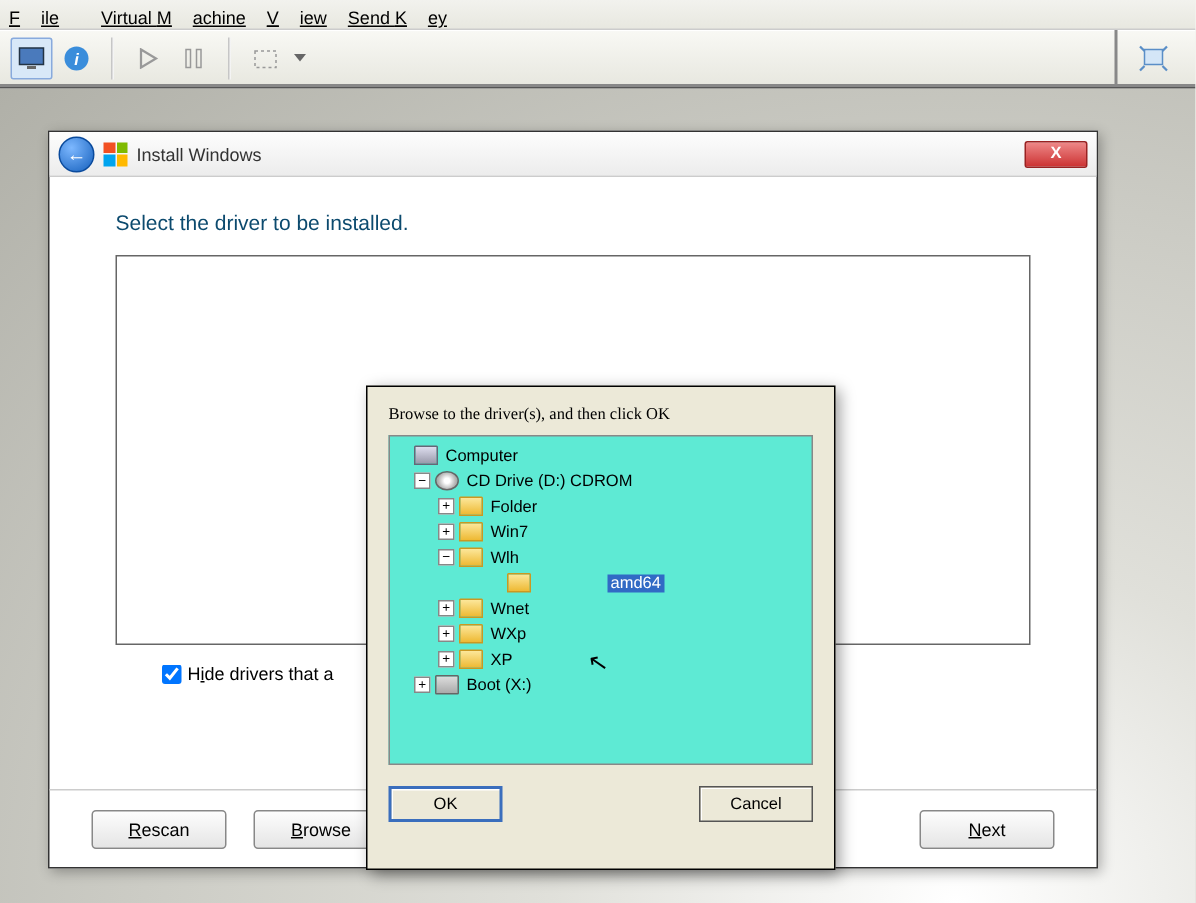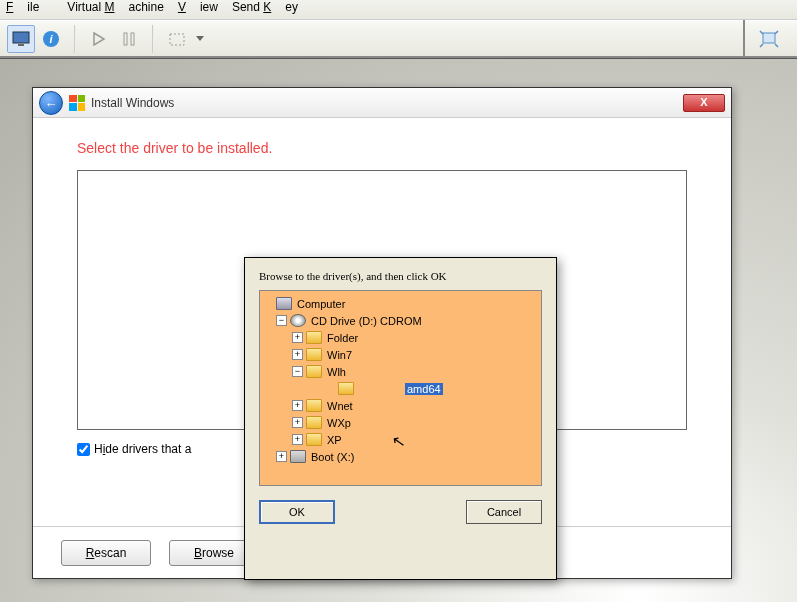--- a/index.html
+++ b/index.html
@@ -1,19 +1,19 @@
 <!DOCTYPE html>
 <html><head>
 <meta charset="utf-8">
 <style>
 * { box-sizing: border-box; margin: 0; padding: 0; font-family: "Segoe UI", Tahoma, sans-serif; }
 body { width: 797px; height: 602px; background: #e8e8e0; overflow: hidden; position: relative; }
 
 
-.host-menubar { height: 20px; background: linear-gradient(#f2f2ee, #e8e8e0); border-bottom: 1px solid #ccc; display: flex; align-items: flex-start; padding: 0 6px; font-size: 12px; }
+.host-menubar { height: 20px; background: linear-gradient(#f2f2ee, #e8e8e0); border-bottom: 1px solid #ccc; display: flex; align-items: flex-end; padding: 0 6px; font-size: 12px; text-decoration: underline; }
 .host-menubar span { margin-right: 14px; cursor: default; }
 .underline { text-decoration: underline; }
 
 
 .host-toolbar { height: 38px; background: linear-gradient(#f8f8f4, #e8e8e0); border-top: 1px solid #fff; border-bottom: 2px solid #888; display: flex; align-items: center; padding: 0 4px; gap: 4px; }
 .tb-group { display: flex; align-items: center; gap: 2px; padding: 2px; border: 1px solid transparent; }
 .tb-btn { width: 28px; height: 28px; display: flex; align-items: center; justify-content: center; border: 1px solid transparent; border-radius: 2px; }
 .tb-btn.active { background: #d8e8f8; border-color: #88aadd; }
 .tb-sep { width: 2px; height: 28px; background: linear-gradient(to right, #bbb, #fff); margin: 0 2px; }
 .tb-right { margin-left: auto; border-left: 2px solid #888; height: 38px; display:flex; align-items:center; padding:0 10px; }
@@ -26,35 +26,35 @@
 .wizard { position: absolute; left: 32px; top: 28px; width: 700px; height: 492px; background: #fff; border: 1px solid #333; box-shadow: 2px 2px 8px rgba(0,0,0,0.3); }
 .wizard-titlebar { height: 30px; background: linear-gradient(#fdfdfd, #ececec); border-bottom: 1px solid #ccc; display: flex; align-items: center; padding: 0 6px; }
 .back-btn { width: 24px; height: 24px; border-radius: 50%; background: radial-gradient(circle at 35% 30%, #7db8ff, #1560bd); border: 1px solid #0a4a9c; display:flex; align-items:center; justify-content:center; margin-right:6px; }
 .back-btn::after { content:"←"; color:#fff; font-size:13px; font-weight:bold; }
 .win-flag { width:16px; height:16px; margin-right:6px; display:grid; grid-template:1fr 1fr/1fr 1fr; gap:1px; }
 .win-flag i:nth-child(1){background:#f25022;} .win-flag i:nth-child(2){background:#7fba00;} .win-flag i:nth-child(3){background:#00a4ef;} .win-flag i:nth-child(4){background:#ffb900;}
 .wizard-title { font-size: 12px; color:#333; }
 .wizard-close { margin-left:auto; width:42px; height:18px; background: linear-gradient(#e88,#c33); border:1px solid #922; border-radius:2px; color:#fff; text-align:center; font-size:11px; line-height:15px; font-weight:bold; }
 
 .wizard-body { padding: 22px 44px 8px 44px; height: 408px; }
-.wizard-heading { color:#ef4444; font-size:14px; margin-bottom:14px; }
+.wizard-heading { color:#0c4a6e; font-size:14px; margin-bottom:14px; }
 .driver-list { border:1px solid #666; height: 260px; background:#fff; }
-.hide-chk { margin-top:12px; font-size:12px; display:flex; align-items:center; gap:4px; }
+.hide-chk { margin-top:12px; font-size:12px; display:flex; align-items:center; gap:4px;margin-left:31px; }
 .hide-chk input { width:13px; height:13px; }
 
 .wizard-footer { height: 52px; border-top:1px solid #ccc; display:flex; align-items:center; padding: 0 28px; gap:18px; }
 .wiz-btn { min-width:90px; height:26px; background:linear-gradient(#fdfdfd,#e5e5e5); border:1px solid #888; border-radius:3px; font-size:12px; padding: 0 12px; }
 .wiz-btn.right { margin-left:auto; }
 
 
 .browse-dlg { position:absolute; left: 244px; top: 198px; width: 313px; height: 323px; background:#ece9d8; border:1px solid #000; box-shadow: 3px 3px 10px rgba(0,0,0,0.4); z-index:10; }
 .browse-title { height:22px; background: linear-gradient(to right, #0a246a, #a6caf0); color:#fff; display:flex; align-items:center; padding:0 4px; font-size:11px; font-weight:bold; }
 .browse-title .xbtn { margin-left:auto; width:18px; height:16px; background:#ece9d8; border:1px solid #666; color:#000; font-size:10px; text-align:center; line-height:13px; font-weight:bold; }
 .browse-label { padding: 12px 14px 8px 14px; font-size:11px;font-family:Liberation Serif, serif; }
-.tree { margin: 0 14px; border:1px solid #888; background:#fdba74; height:196px; padding:4px 2px; font-size:11px; overflow:hidden; }
+.tree { margin: 0 14px; border:1px solid #888; background:#5eead4; height:220px; padding:4px 2px; font-size:11px; overflow:hidden; }
 .node { display:flex; align-items:center; height:17px; white-space:nowrap; }
 .exp { width:11px; height:11px; border:1px solid #888; font-size:9px; line-height:9px; text-align:center; margin-right:3px; background:#fff; cursor:pointer; flex-shrink:0;}
 .exp.blank { border:none; background:transparent; }
 .ficon { width:16px; height:13px; background: linear-gradient(#fce79a, #eeb933); border:1px solid #cc9820; border-radius:1px 1px 0 0; margin-right:3px; position:relative; flex-shrink:0;}
 .ficon.comp { background:linear-gradient(#dde,#99a); border-color:#667; }
 .ficon.cd { background: radial-gradient(circle,#fff 20%,#bbb 60%,#888); border-radius:50%; border-color:#666;}
 .ficon.drive { background:linear-gradient(#ddd,#aaa); border-color:#666; border-radius:1px;}
 .node .lbl { padding:0 2px; }
 .node.sel .lbl { background:#316ac5; color:#fff;margin-left:48px; }
 .ind1{padding-left:14px;} .ind2{padding-left:30px;} .ind4{padding-left:76px;}
@@ -147,20 +147,21 @@
       <div class="wizard-heading">Select the driver to be installed.</div>
       <div class="driver-list"></div>
       <label class="hide-chk">
         <input type="checkbox" checked="" style="">
         <span>H<span class="underline">i</span>de drivers that a</span>
       </label>
     </div>
     <div class="wizard-footer">
       <button class="wiz-btn"><span class="underline">R</span>escan</button>
       <button class="wiz-btn"><span class="underline">B</span>rowse</button>
+      <button class="wiz-btn right"><span class="underline">N</span>ext</button>
     </div>
   </div>
 
   <div class="browse-dlg">
     <div class="browse-label">Browse to the driver(s), and then click OK</div>
     <div class="tree">
       <div class="node">
           <span class="exp blank"></span>
           <span class="ficon comp"></span>
           <span class="lbl">Computer</span>

